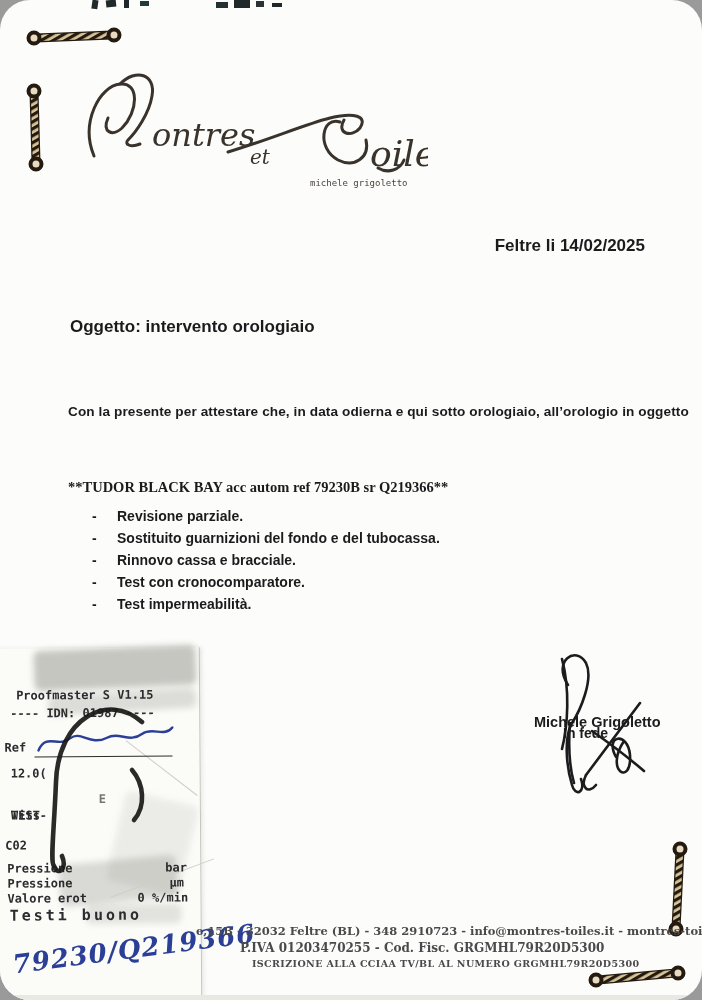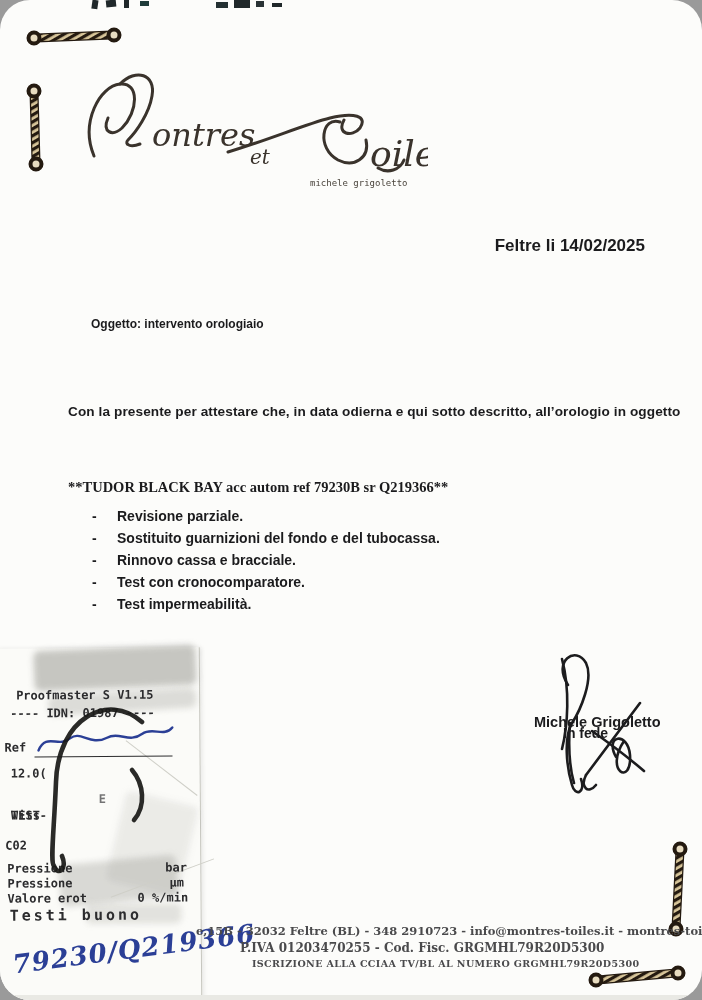--- a/index.html
+++ b/index.html
@@ -4,21 +4,21 @@
 <style>
   html,body{margin:0;padding:0;background:#9a9a9a;}
   .page{
     position:relative;width:702px;height:1000px;margin:0 auto;
     background:#fcfcfa;overflow:hidden;
     font-family:"Liberation Sans",sans-serif;color:#1b1b1d;border-radius:30px;
   }
   .abs{position:absolute;}
   
   .date{top:236px;right:57px;font-size:17px;font-weight:bold;}
-  .subject{top:317px;left:70px;font-size:12px;font-weight:bold;margin-left:21px;}
+  .subject{top:317px;left:70px;font-size:17px;font-weight:bold;}
   .bodyline{left:68px;font-size:13.6px;font-weight:bold;white-space:nowrap;letter-spacing:.1px;}
   .body1{top:404px;}
   .body2{top:426px;}
   .watchref{top:479px;left:68px;font-size:14.5px;font-weight:bold;white-space:nowrap;font-family:Liberation Serif, serif;}
   .bullet-row{left:92px;font-size:14px;font-weight:bold;white-space:nowrap;}
   .bullet-dash{display:inline-block;width:25px;}
   .closing-infede{top:689px;left:563px;font-size:14px;font-weight:bold;margin-top:36px;}
   .closing-name{top:714px;left:534px;font-size:14.5px;font-weight:bold;}
   
   .footer-line{font-family:"DejaVu Serif",serif;font-weight:bold;color:#4a4a4c;white-space:nowrap;}
@@ -110,21 +110,21 @@
       <path d="M300,108 C310,114 322,110 326,100"></path>
     </g>
     <text x="74" y="86" font-family="DejaVu Serif" font-style="italic" font-size="32" fill="#3a332c">ontres</text>
     <text x="172" y="104" font-family="DejaVu Serif" font-style="italic" font-size="20" fill="#3a332c">et</text>
     <text x="292" y="106" font-family="DejaVu Serif" font-style="italic" font-size="36" fill="#3a332c">oiles</text>
     <text x="232" y="126" font-family="DejaVu Sans Mono" font-size="9" fill="#4a443c">michele grigoletto</text>
   </svg>
 
   <div class="abs date">Feltre li 14/02/2025</div>
   <div class="abs subject">Oggetto: intervento orologiaio</div>
-  <div class="abs bodyline body1">Con la presente per attestare che, in data odierna e qui sotto descritto, all’orologio in oggetto</div>
+  <div class="abs bodyline body1">Con la presente per attestare che, in data odierna e qui sotto orologiaio, all’orologio in oggetto</div>
   <div class="abs watchref">**TUDOR BLACK BAY acc autom ref 79230B sr Q219366**</div>
 
   <div class="abs bullet-row" style="top:508px">
     <span class="bullet-dash">-</span><span>Revisione parziale.</span>
   </div>
   <div class="abs bullet-row" style="top:530px">
     <span class="bullet-dash">-</span><span>Sostituito guarnizioni del fondo e del tubocassa.</span>
   </div>
   <div class="abs bullet-row" style="top:552px">
     <span class="bullet-dash">-</span><span>Rinnovo cassa e bracciale.</span>

